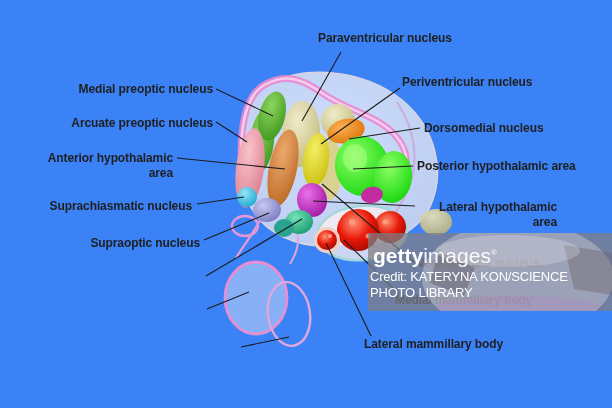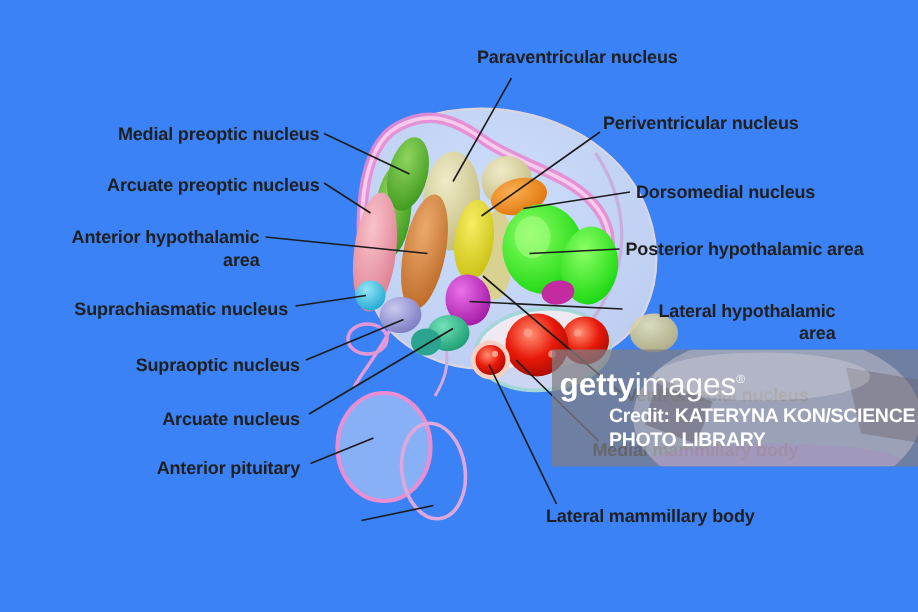--- a/index.html
+++ b/index.html
@@ -11,21 +11,21 @@
   .lbl.center{text-align:right;}
   .lbl.right{text-align:right;}
   .wm-box{position:absolute;left:368px;top:233px;width:244px;height:78px;
           background:rgba(128,126,131,0.74);overflow:hidden;}
   .wm-blob{position:absolute;left:0;top:0;}
   .wm-logo{position:absolute;left:5px;top:9px;color:#ffffff;font-size:21px;line-height:22px;white-space:nowrap;}
   .wm-logo .b{font-weight:bold;}
   .wm-logo .l{font-weight:normal;opacity:.95;}
   .wm-logo .r{font-size:8px;vertical-align:super;opacity:.9;}
   .wm-credit{position:absolute;left:2px;top:36px;color:#ffffff;font-size:13px;line-height:15.5px;
-             font-weight:bold;white-space:nowrap;letter-spacing:-0.2px;margin-left:36px;}
+             font-weight:normal;white-space:nowrap;letter-spacing:-0.2px;}
   .id-box{position:absolute;left:0;top:384px;width:79px;height:19px;background:#acacac;
           color:#e3e3e3;font-size:13px;font-weight:bold;line-height:19px;text-align:center;
           letter-spacing:0.5px;}
 </style>
 </head>
 <body>
 
 <div class="stage">
 
   <svg class="art" width="612" height="408" viewBox="0 0 612 408">
@@ -173,23 +173,21 @@
   </div>
   <div class="lbl" style="left:424px;top:121px;">Dorsomedial nucleus</div>
   <div class="lbl" style="left:417px;top:159px;">Posterior hypothalamic area</div>
   <div class="lbl right" style="left:37px;top:199px;width:155px;">Suprachiasmatic nucleus</div>
   <div class="lbl center" style="left:417px;top:200px;width:140px;">
     <div>Lateral hypothalamic</div>
     <div>area</div>
   </div>
   <div class="lbl right" style="left:75px;top:236px;width:125px;">Supraoptic nucleus</div>
   <div class="lbl" style="left:417px;top:256px;">Ventromedial nucleus</div>
-  <div class="lbl right" style="left:97px;top:272px;width:103px;">Arcuate nucleus</div>
   <div class="lbl" style="left:395px;top:293px;">Medial mammillary body</div>
-  <div class="lbl right" style="left:92px;top:305px;width:108px;">Anterior pituitary</div>
   <div class="lbl" style="left:364px;top:337px;">Lateral mammillary body</div>
 
   <div class="wm-box">
     <svg class="wm-blob" width="244" height="78">
       <ellipse cx="150" cy="45" rx="96" ry="56" fill="#c8c3cb" opacity="0.5"></ellipse>
       <path d="M70,18 L107,35 L96,63 L62,50 Z" fill="#5e5864" opacity="0.45"></path>
       <path d="M196,12 L244,20 L244,62 L206,56 Z" fill="#6b6570" opacity="0.42"></path>
       <ellipse cx="140" cy="18" rx="72" ry="16" fill="#ffffff" opacity="0.22"></ellipse>
       <ellipse cx="150" cy="74" rx="82" ry="11" fill="#b482c8" opacity="0.28"></ellipse>
     </svg>

